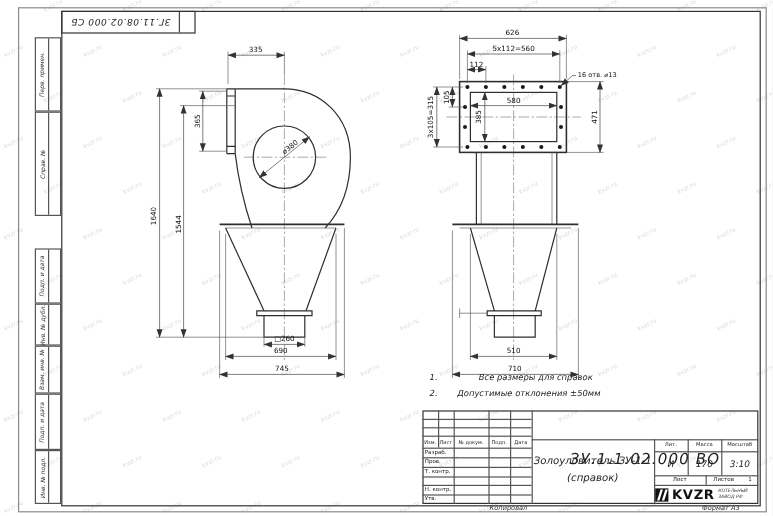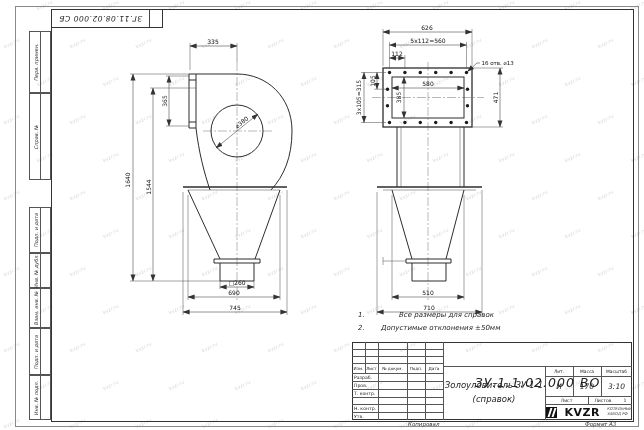--- a/index.html
+++ b/index.html
@@ -22,21 +22,21 @@
           transform:translateY(-50%);}
   .vlabel span{transform:rotate(-90deg);white-space:nowrap;font-size:5px;font-style:italic;color:#333;}
   
   .ln{position:absolute;background:#555;}
   .tb-outer{position:absolute;left:352px;top:342px;width:280px;height:78px;border:1.6px solid #333;box-sizing:border-box;}
   .lbl{position:absolute;display:flex;align-items:center;justify-content:center;color:#222;}
   .lbl.left{justify-content:flex-start;padding-left:2px;box-sizing:border-box;}
   .it{font-style:italic;}
   .doc-number{font-size:12.5px;letter-spacing:1px;}
   .prod-name{flex-direction:column;line-height:1.6;font-size:8.5px;text-align:center;}
-  .logo-cell{position:absolute;left:546px;top:404px;width:86px;height:16px;display:flex;align-items:center;justify-content:space-between;gap:3px;}
+  .logo-cell{position:absolute;left:546px;top:404px;width:86px;height:16px;display:flex;align-items:center;justify-content:flex-start;gap:3px;}
   .logo-mark{width:11px;height:11px;background:#111;position:relative;flex:none;}
   .logo-mark:before{content:"";position:absolute;left:3px;top:1px;width:1.5px;height:9px;background:#fff;transform:skewX(-18deg);}
   .logo-mark:after{content:"";position:absolute;left:6.5px;top:1px;width:1.5px;height:9px;background:#fff;transform:skewX(-18deg);}
   .logo-word{font-size:11px;font-weight:bold;letter-spacing:.5px;color:#111;}
   .org{display:flex;flex-direction:column;line-height:1.3;}
   .org span{font-size:3.8px;font-style:italic;color:#444;white-space:nowrap;}
   
   .note-num{position:absolute;font-size:7px;font-style:italic;}
   .note-text{position:absolute;font-size:7px;font-style:italic;white-space:nowrap;}
   .margin-text{position:absolute;font-size:5.5px;font-style:italic;color:#333;}

